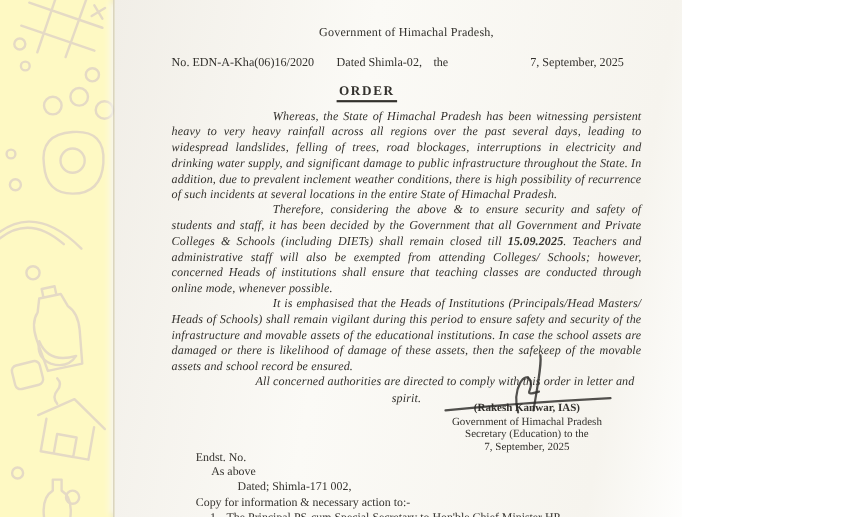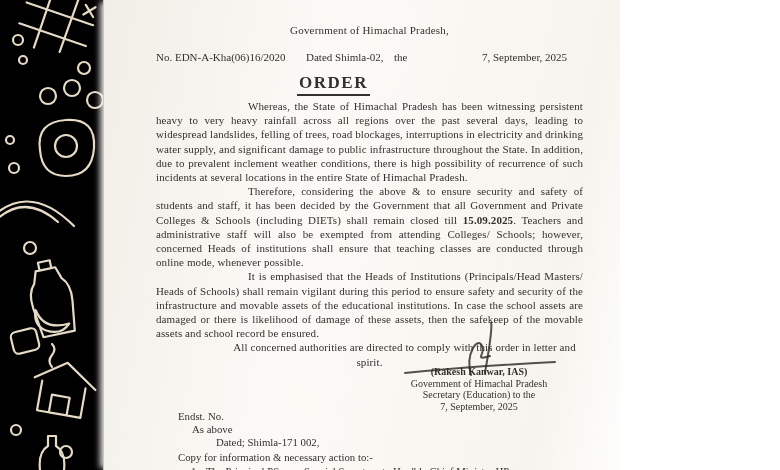--- a/index.html
+++ b/index.html
@@ -1,21 +1,21 @@
 <!DOCTYPE html>
 <html><head>
 <meta charset="utf-8">
 <style>
   * { margin:0; padding:0; box-sizing:border-box; }
   html,body { width:780px; height:470px; overflow:hidden; }
   body { font-family:"Liberation Serif","DejaVu Serif",serif; }
 
   .stage {
     position:relative; width:620px; height:470px; overflow:hidden;
-    background:#000000;
+    background:#fef9c3;
   }
 
   
   .doodles { position:absolute; left:0; top:0; width:780px; height:470px; }
   .doodles * { stroke:#e5dac5; stroke-width:2.2; fill:none; stroke-linecap:round; stroke-linejoin:round; }
 
   
   .paper {
     position:absolute; left:103px; top:0; width:520px; height:470px;
     background:linear-gradient(100deg,#f1eee7 0%,#fbfaf6 40%,#f6f4ee 85%,#fefefd 100%);
@@ -29,25 +29,25 @@
   .ref-row { position:relative; height:13px; margin-top:14px; font-size:11px; }
   .ref-row span { position:absolute; top:0; white-space:nowrap;text-align:right; }
   .ref-no   { left:0; }
   .ref-dated{ left:150px; }
   .ref-the  { left:238px; }
   .ref-date { left:326px; }
 
   .title-row { margin-top:9px; text-align:center; height:15px; }
   .title-row b {
     position:relative; left:-36px; display:inline-block;
-    font-size:17px; letter-spacing:1.5px; font-weight:bold;
+    font-size:12px; letter-spacing:1.5px; font-weight:bold;
     border-bottom:2px solid #33312d; padding:0 2px 1px;
   }
 
-  .body { margin-top:11px; font-size:11px; line-height:14.2px; letter-spacing:.1px; text-align:justify; }
+  .body { margin-top:11px; font-size:11px; line-height:14.2px; letter-spacing:.1px; text-align:justify;font-style:italic; }
   .body p { margin:0; text-indent:92px; }
   .body p.last-line { text-indent:70px; text-align:center; }
 
   
   .sig {
     position:absolute; top:366px; right:58px; width:172px;
     text-align:center; font-size:10px; line-height:11.6px; white-space:nowrap;
   }
   .sig .sig-name { font-weight:bold; }
   .sig svg.scribble { position:absolute; left:2px; top:-44px; width:170px; height:92px; pointer-events:none; }

